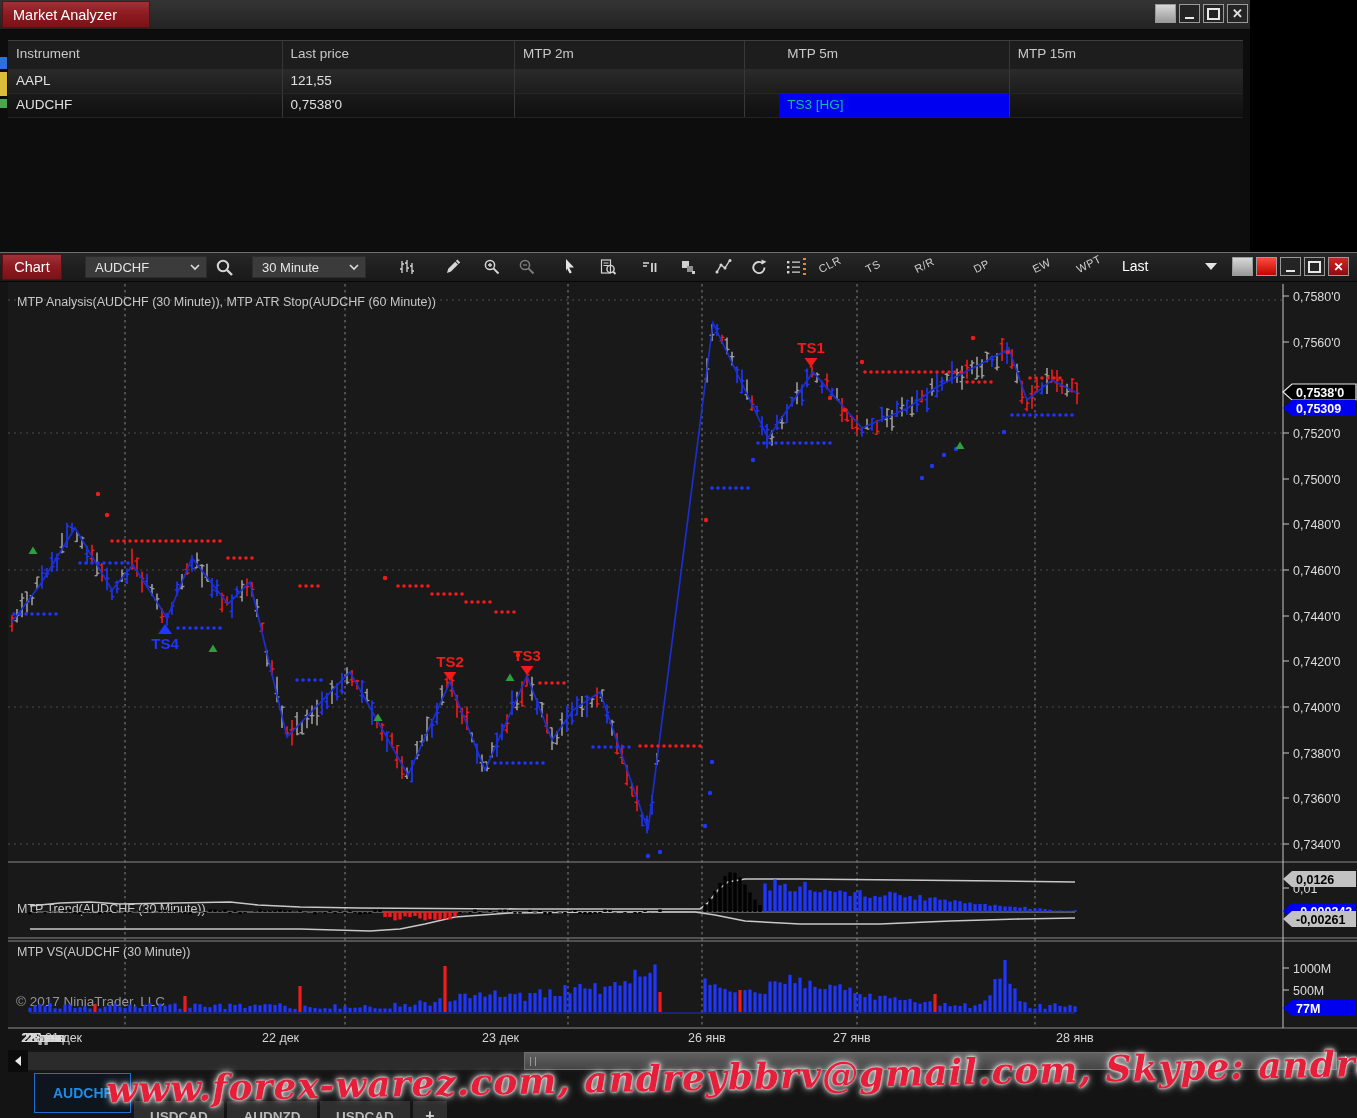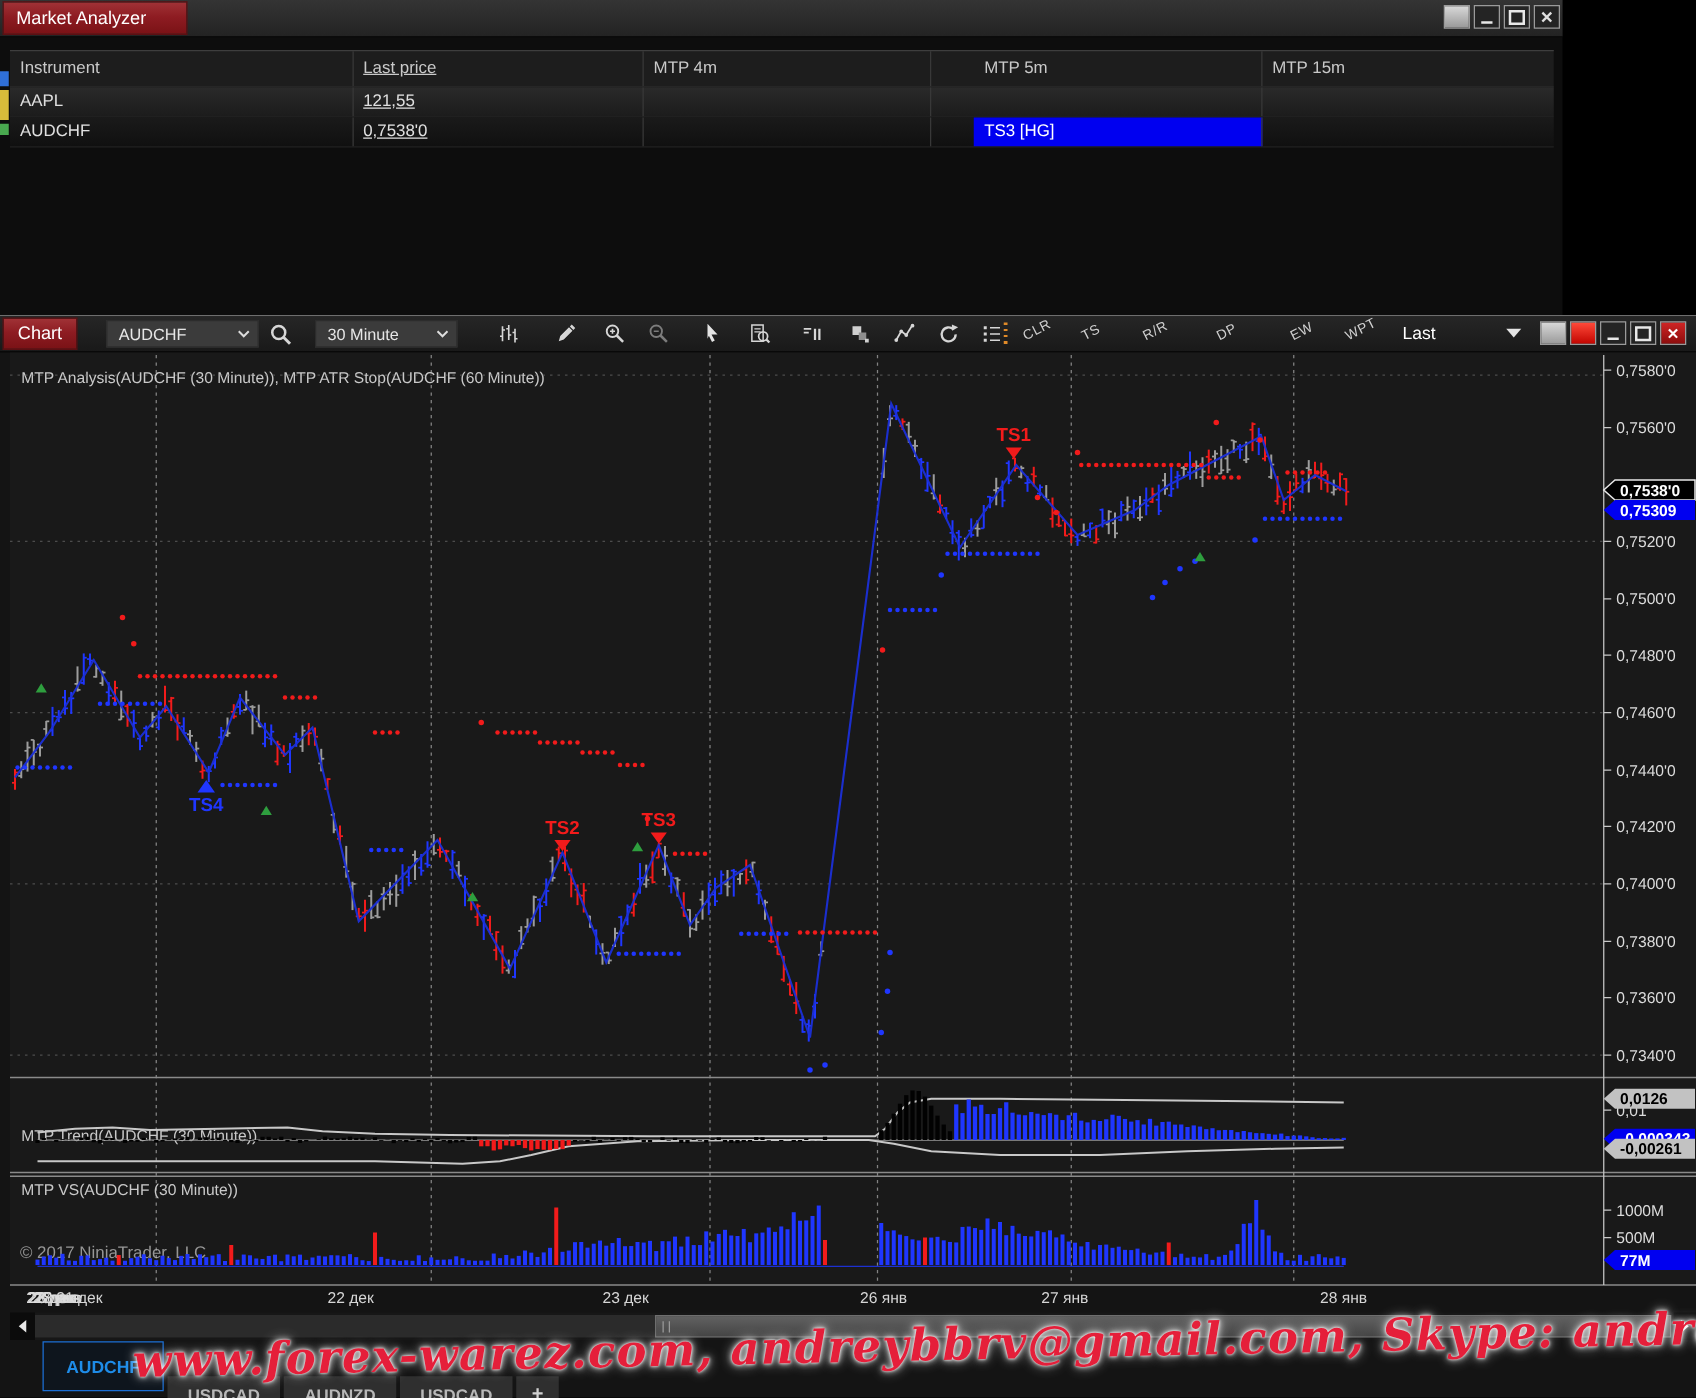--- a/index.html
+++ b/index.html
@@ -17,24 +17,24 @@
   .wb-min i{display:block;width:9px;height:2px;background:#e8e8e8;margin-top:9px;}
   .wb-max i{display:block;width:9px;height:8px;border:2px solid #e8e8e8;}
   .wb-x{color:#e0e0e0;font-size:13px;font-weight:bold;font-style:normal;}
   .wb-closered{background:linear-gradient(#cf2525,#8c0d0d);color:#fff;font-size:12px;font-weight:bold;}
   
   #ma-table{left:8px;top:40px;width:1235px;}
   .ma-row{display:flex;height:23px;}
   .ma-hrow{height:28px;background:#1d1d1d;border-top:1px solid #3e3e3e;border-bottom:1px solid #2a2a2a;}
   .ma-cell{box-sizing:border-box;border-right:1px solid #383838;padding:3px 0 0 8px;font-size:13.5px;color:#e0e0e0;overflow:hidden;white-space:nowrap;}
   .ma-hcell{color:#c9c9c9;padding-top:5px;}
-  .c0{width:292px;} .c1{width:247px;text-decoration:underline;} .c2{width:245px;} .c3{width:245px;margin-left:34px;} .c4{width:248px;border-right:none;}
+  .c0{width:292px;} .c1{width:247px;} .c2{width:245px;} .c3{width:245px;margin-left:34px;} .c4{width:248px;border-right:none;}
   .r-aapl{background:linear-gradient(#2a2a2a,#1c1c1c);border-bottom:1px solid #262626;}
   .r-audchf{background:linear-gradient(#1a1a1a,#101010);border-bottom:1px solid #222;}
-  .hl-blue{background:#0000f0;color:#ffffff;}
+  .hl-blue{background:#0000f0;color:#14b8a6;}
   .chip{width:7px;z-index:3;}
   
   #ch-win{left:0;top:252px;width:1357px;height:866px;background:#141414;border-top:1px solid #6e6e6e;box-sizing:border-box;z-index:2;}
   #ch-toolbar{left:0;top:0;width:100%;height:28px;background:linear-gradient(#262626,#191919);border-bottom:1px solid #060606;padding-left:44px;}
   #ch-tab{left:2px;top:1px;width:60px;height:26px;background:linear-gradient(#a03236 0%,#8e1c22 45%,#7a1216 100%);
     border:1px solid #5c0f12;color:#fff;font-size:14.5px;line-height:25px;text-align:center;box-sizing:border-box;}
   .combo{top:3px;height:22px;background:#3b3b3b;border:1px solid #2c2c2c;color:#e6e6e6;font-size:13px;
     display:flex;align-items:center;justify-content:space-between;padding:0 6px 0 9px;box-sizing:border-box;}
   .ticon{top:3px;width:26px;height:22px;display:flex;align-items:center;justify-content:center;}
   .rotlbl{top:10px;color:#cfcfcf;font-size:11px;transform:rotate(-27deg);transform-origin:left bottom;letter-spacing:.5px;}
@@ -82,21 +82,21 @@
       <div class="wb wb-max">
           <i></i>
         </div>
       <div class="wb wb-x">✕</div>
     </div>
   </div>
   <div id="ma-table" class="abs">
     <div class="ma-row ma-hrow">
       <div class="ma-cell ma-hcell c0">Instrument</div>
       <div class="ma-cell ma-hcell c1">Last price</div>
-      <div class="ma-cell ma-hcell c2">MTP 4m</div>
+      <div class="ma-cell ma-hcell c2">MTP 2m</div>
       <div class="ma-cell ma-hcell c3">MTP 5m</div>
       <div class="ma-cell ma-hcell c4">MTP 15m</div>
     </div>
     <div class="ma-row r-aapl">
       <div class="ma-cell c0">AAPL</div>
       <div class="ma-cell c1">121,55</div>
       <div class="ma-cell c2"></div>
       <div class="ma-cell c3"></div>
       <div class="ma-cell c4"></div>
     </div>

